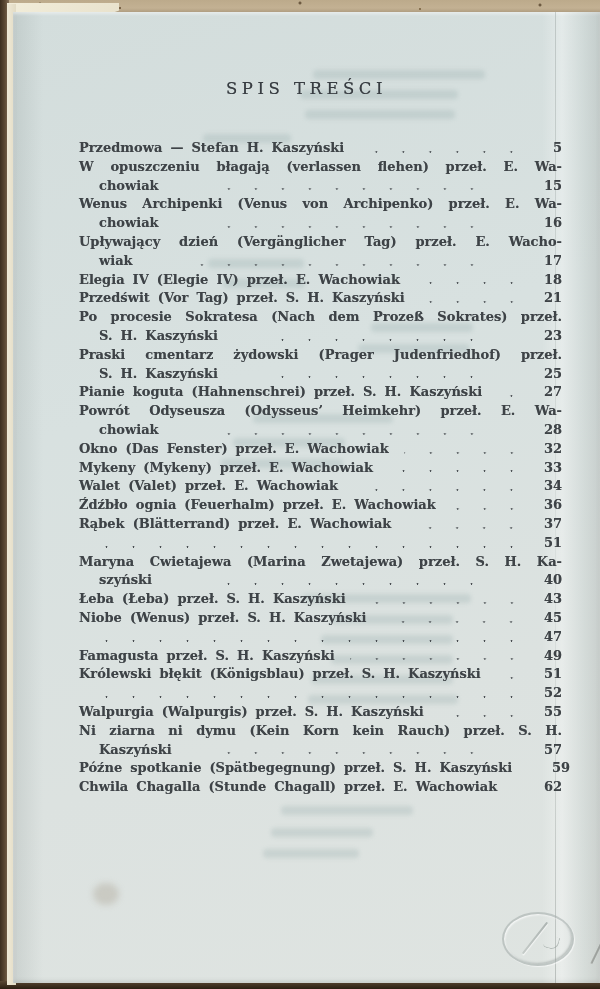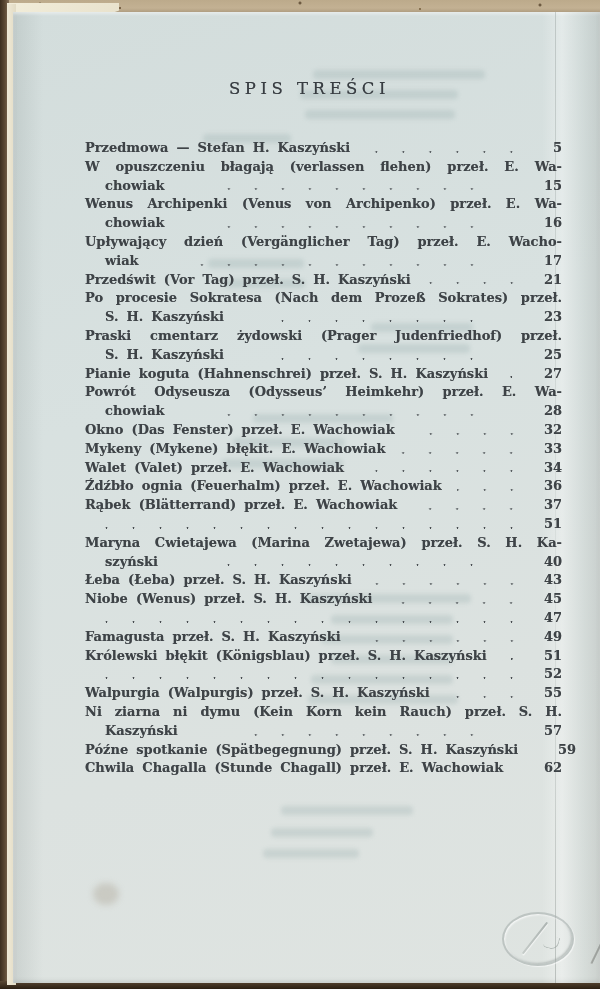--- a/index.html
+++ b/index.html
@@ -34,21 +34,21 @@
     background:
       linear-gradient(90deg,rgba(104,116,113,0.16) 0,rgba(104,116,113,0) 30px),
       linear-gradient(163deg,#d3dddc 0%,#d8e1e0 38%,#dce2e0 70%,#dfe4e1 100%);
     box-shadow:inset 0 2px 3px rgba(255,255,255,0.5), inset 0 -2px 4px rgba(90,95,90,0.18);}
   
   .fold-highlight{position:absolute;top:0;right:0;width:58px;height:100%;
     background:linear-gradient(90deg,rgba(255,255,255,0) 0,rgba(255,255,255,0.34) 34%,rgba(196,205,202,0.30) 72%,rgba(134,140,136,0.22) 100%);}
   .fold-line{position:absolute;top:0;right:44px;width:1px;height:100%;
     background:linear-gradient(180deg,rgba(150,160,157,0.45),rgba(150,160,157,0.12) 60%,rgba(120,128,124,0.4));}
 
-  .content{position:relative;padding:67px 38px 0 66px;margin-left:6px;}
+  .content{position:relative;padding:67px 38px 0 66px;}
   .title{margin:0 0 41px 0;text-align:center;transform:translateX(-14px);
     font-size:16.5px;font-weight:normal;letter-spacing:4.5px;color:#383d42;
     text-shadow:0 0 0.6px rgba(56,61,66,0.65);}
   .toc{font-size:13px;line-height:18.8px;color:#3e4347;word-spacing:0.27em;
     text-shadow:0 0 0.5px rgba(62,67,71,0.5);font-weight:bold;}
   .row{display:flex;}
   .row .t{white-space:nowrap;}
   .wrapline{text-align:justify;text-align-last:justify;}
   .cont{padding-left:20px;gap:40px;}
   .leader{flex:1 1 auto;min-width:6px;align-self:flex-end;height:7px;
@@ -132,20 +132,25 @@
             <span class="leader"></span>
             <span class="pg">16</span>
           </div>
           <div class="wrapline">Upływający dzień (Vergänglicher Tag) przeł. E. Wacho-</div>
           <div class="row cont">
             <span class="t">wiak</span>
             <span class="leader"></span>
             <span class="pg">17</span>
           </div>
           <div class="row">
+            <span class="t">Elegia IV (Elegie IV) przeł. E. Wachowiak</span>
+            <span class="leader"></span>
+            <span class="pg">18</span>
+          </div>
+          <div class="row">
             <span class="t">Przedświt (Vor Tag) przeł. S. H. Kaszyński</span>
             <span class="leader"></span>
             <span class="pg">21</span>
           </div>
           <div class="wrapline">Po procesie Sokratesa (Nach dem Prozeß Sokrates) przeł.</div>
           <div class="row cont">
             <span class="t">S. H. Kaszyński</span>
             <span class="leader"></span>
             <span class="pg">23</span>
           </div>
@@ -165,21 +170,21 @@
             <span class="t">chowiak</span>
             <span class="leader"></span>
             <span class="pg">28</span>
           </div>
           <div class="row">
             <span class="t">Okno (Das Fenster) przeł. E. Wachowiak</span>
             <span class="leader"></span>
             <span class="pg">32</span>
           </div>
           <div class="row">
-            <span class="t">Mykeny (Mykene) błękit. E. Wachowiak</span>
+            <span class="t">Mykeny (Mykeny) przeł. E. Wachowiak</span>
             <span class="leader"></span>
             <span class="pg">33</span>
           </div>
           <div class="row">
             <span class="t">Walet (Valet) przeł. E. Wachowiak</span>
             <span class="leader"></span>
             <span class="pg">34</span>
           </div>
           <div class="row">
             <span class="t">Źdźbło ognia (Feuerhalm) przeł. E. Wachowiak</span>

